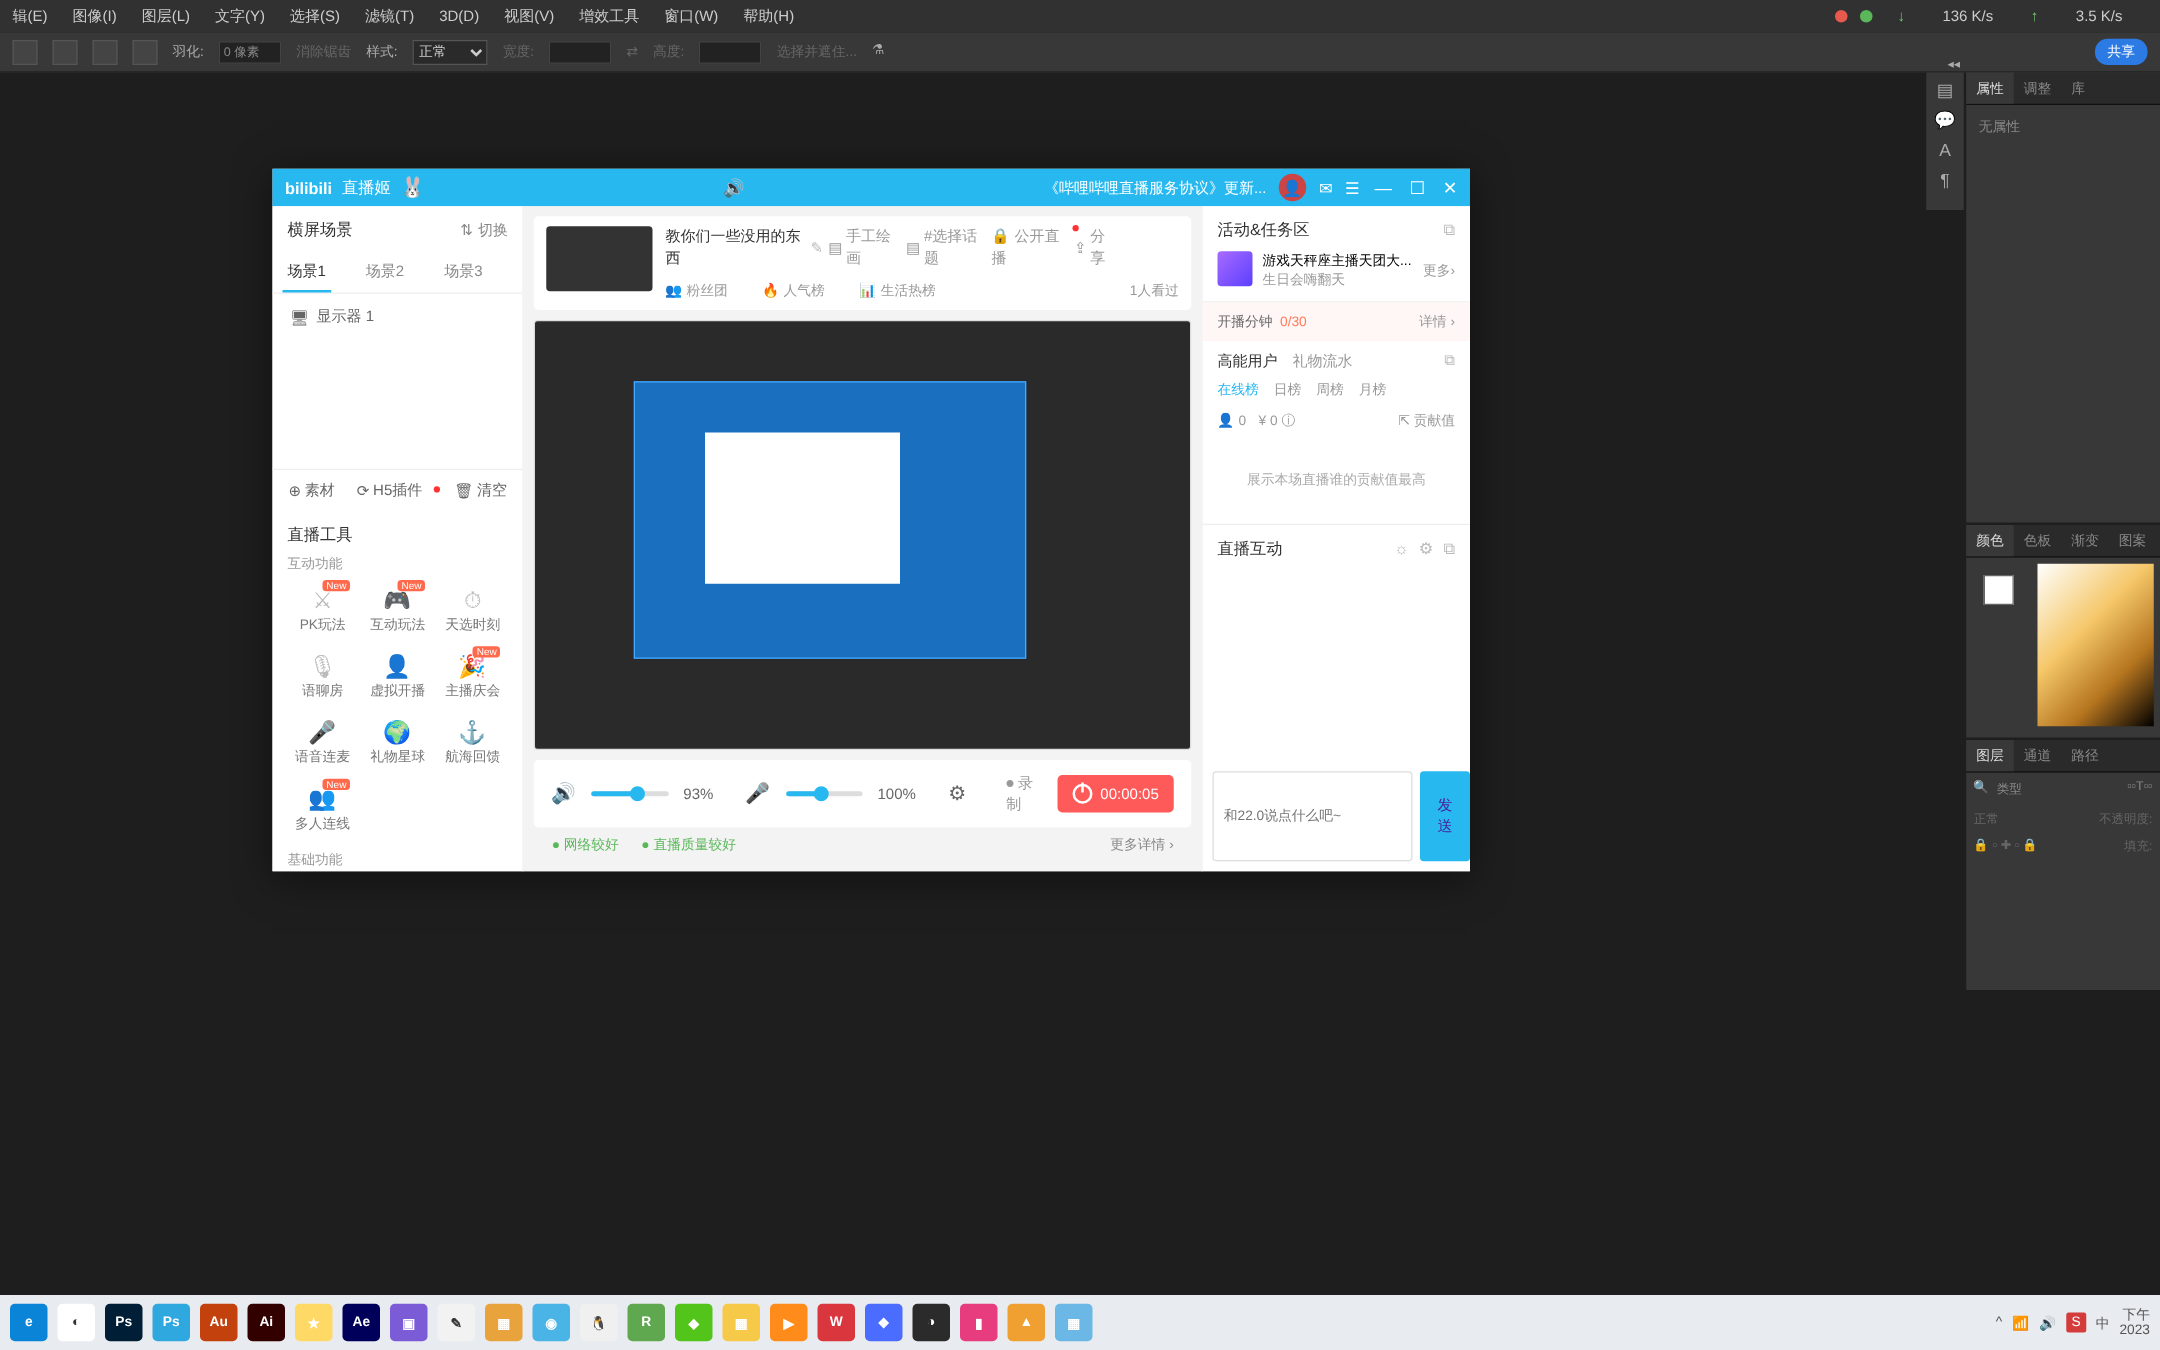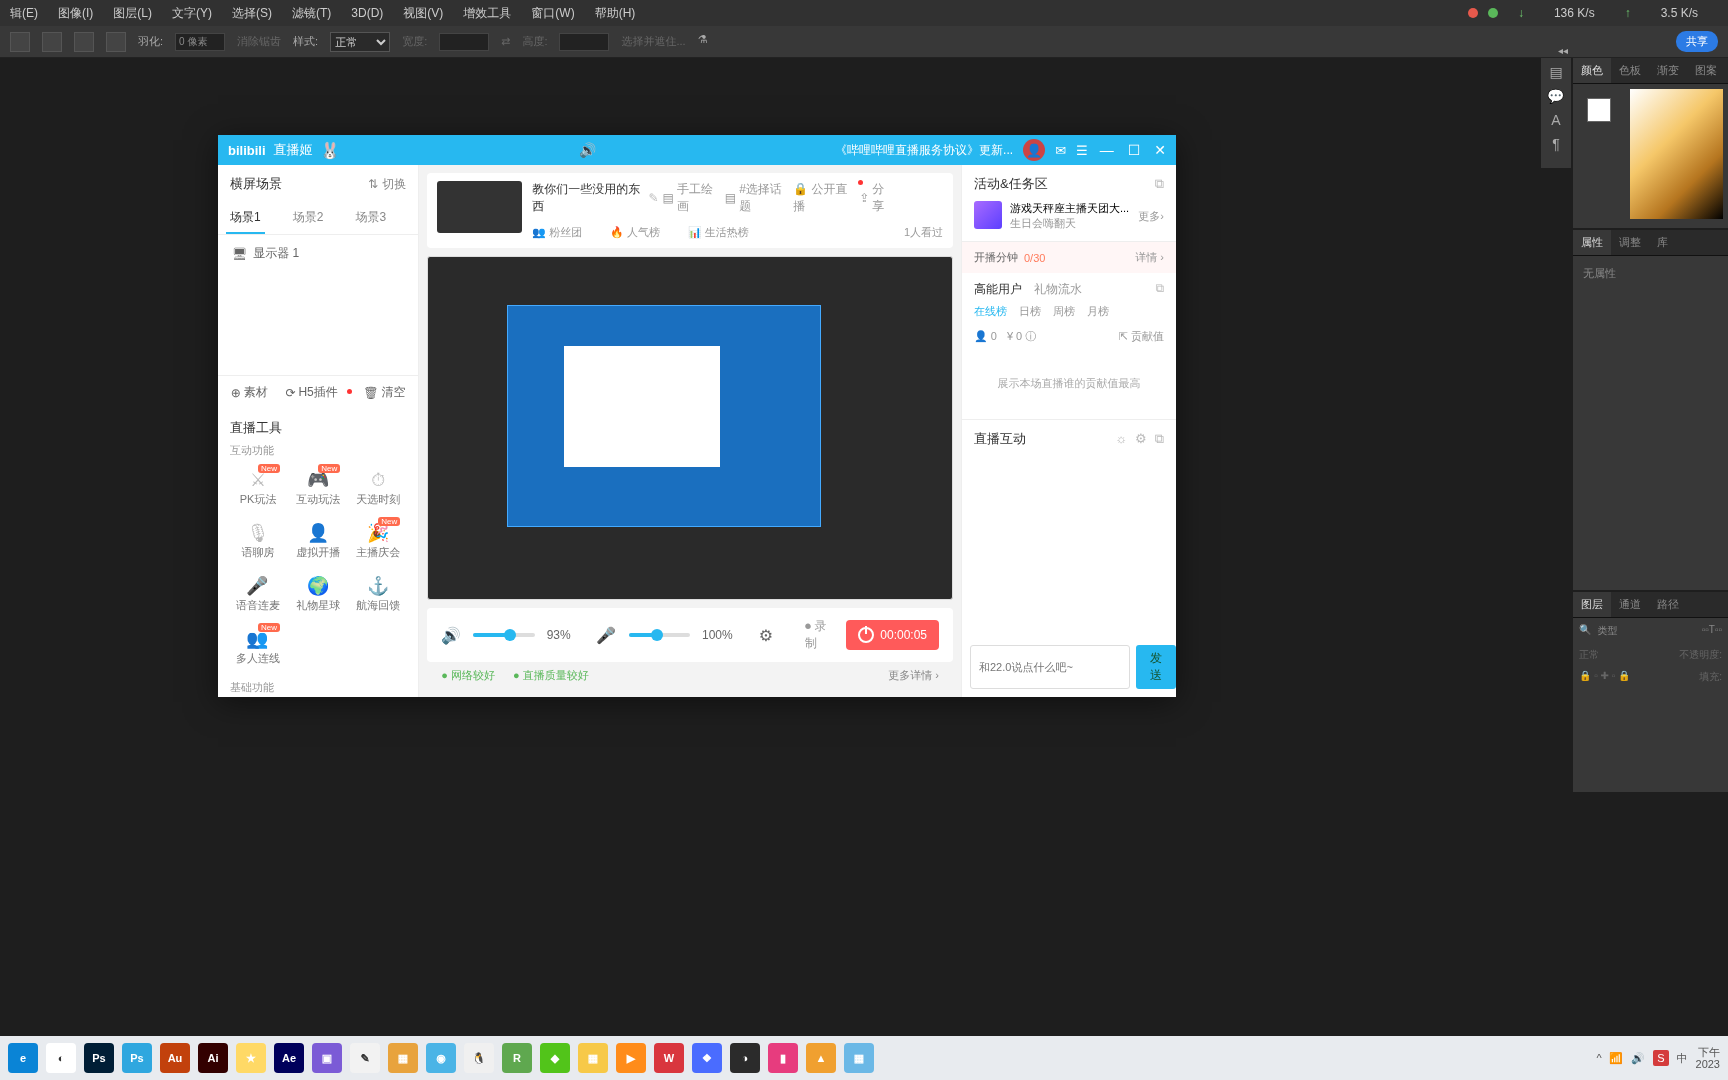--- a/index.html
+++ b/index.html
@@ -92,21 +92,21 @@
 .rank-stats{display:flex;align-items:center;font-size:11px;color:#999;padding:4px 12px;}
 .rank-stats .contrib{margin-left:auto;}
 .rank-empty{font-size:11px;color:#aaa;text-align:center;padding:28px 10px;}
 .chat-head{display:flex;align-items:center;padding:10px 12px;font-size:13px;color:#333;}
 .chat-head .opts{margin-left:auto;color:#bbb;display:flex;gap:8px;}
 .tip-box{margin:8px 12px;padding:8px 10px;background:#fff3f0;border-radius:4px;font-size:11px;color:#666;}
 .tip-box .lbl{color:#ff7b5c;}
 .chat-flex{flex:1;}
 .chat-input{display:flex;padding:8px;gap:6px;}
 .chat-input input{flex:1;border:1px solid #ddd;border-radius:3px;padding:5px 8px;font-size:11px;}
-.chat-input button{background:#27b8f0;color:#14532d;border:none;padding:5px 14px;border-radius:3px;font-size:12px;}
+.chat-input button{background:#27b8f0;color:#4c1d95;border:none;padding:19px 14px;border-radius:3px;font-size:12px;}
 
 .taskbar{position:absolute;bottom:0;left:0;right:0;height:44px;background:#e8ebef;display:flex;align-items:center;padding:0 8px;gap:8px;}
 .taskbar .appico{width:30px;height:30px;border-radius:4px;display:flex;align-items:center;justify-content:center;font-size:11px;font-weight:bold;color:#fff;}
 .task-right{margin-left:auto;display:flex;align-items:center;gap:8px;color:#555;font-size:11px;}
 .ime{background:#d43c3c;color:#fff;padding:2px 4px;border-radius:2px;}
 </style>
 </head>
 <body>
 
 <div class="ps-menu">
@@ -153,41 +153,41 @@
 
 <div class="collapse-arrows">◂◂</div>
 <div class="ps-tool-strip">
   <span>▤</span>
   <span>💬</span>
   <span>A</span>
   <span>¶</span>
 </div>
 
 <div class="ps-right">
+  <div class="panel props-panel">
+    <div class="tabs">
+      <span class="act">属性</span>
+      <span>调整</span>
+      <span>库</span>
+    </div>
+    <div style="padding:10px;color:#888">无属性</div>
+  </div>
   <div class="panel color-panel">
     <div class="tabs">
       <span class="act">颜色</span>
       <span>色板</span>
       <span>渐变</span>
       <span>图案</span>
     </div>
     <div style="display:flex">
       <div style="position:relative;width:40px;height:40px;margin:6px">
         <div class="swatch-box"></div>
       </div>
       <div class="color-grad" style="flex:1"></div>
     </div>
-  </div>
-  <div class="panel props-panel">
-    <div class="tabs">
-      <span class="act">属性</span>
-      <span>调整</span>
-      <span>库</span>
-    </div>
-    <div style="padding:10px;color:#888">无属性</div>
   </div>
   <div class="panel layers-panel">
     <div class="tabs">
       <span class="act">图层</span>
       <span>通道</span>
       <span>路径</span>
     </div>
     <div style="padding:6px;display:flex;gap:6px;font-size:10px;color:#888;">
       <span>🔍</span>
         <span>类型</span>

